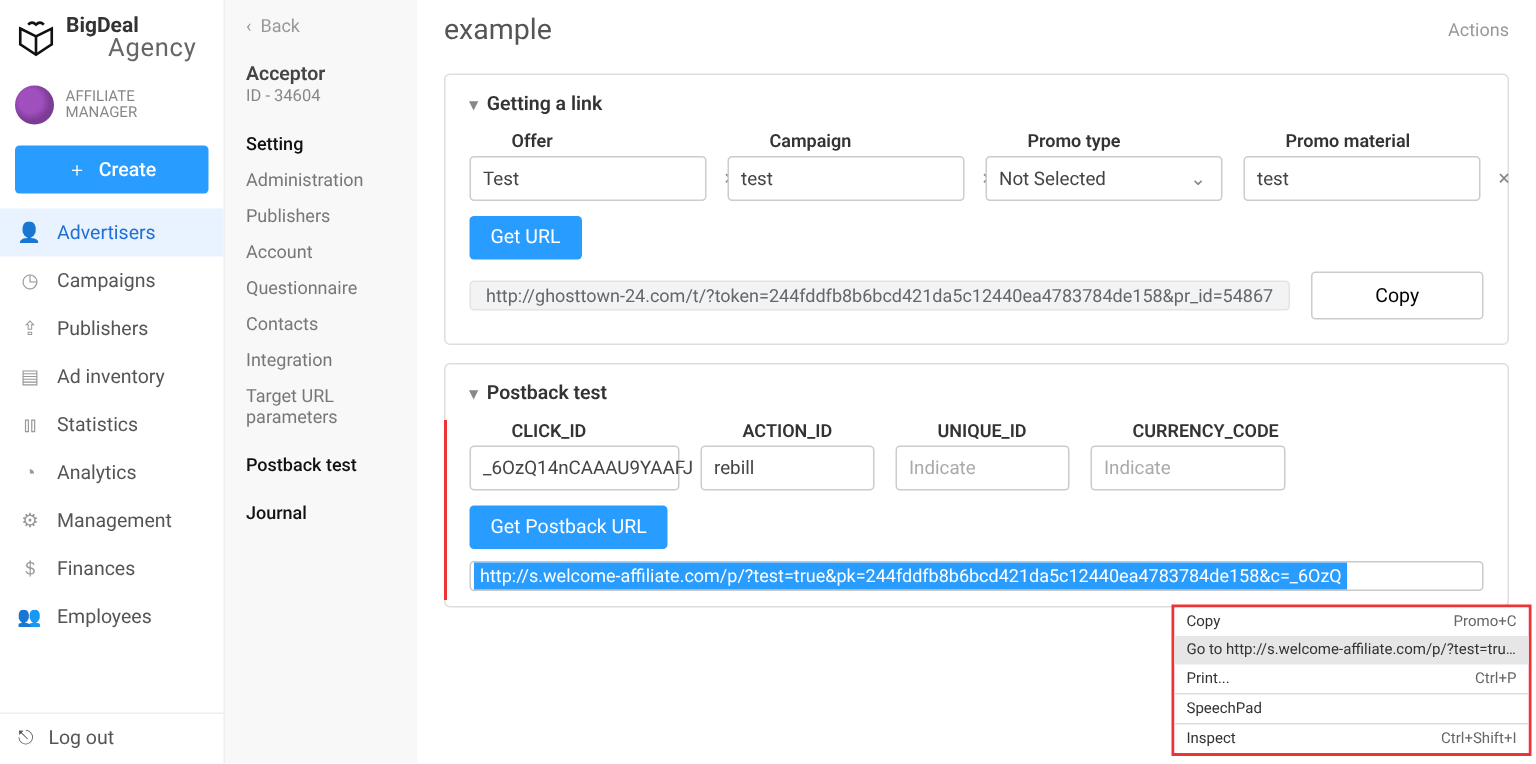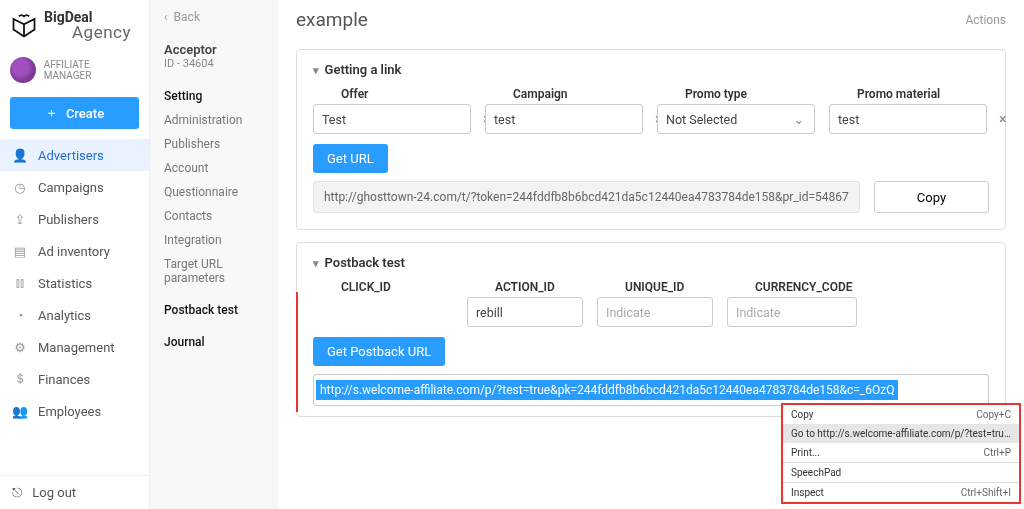--- a/index.html
+++ b/index.html
@@ -50,21 +50,21 @@
   .row { display:flex; gap:14px; margin-bottom:10px; }
   .fld { display:flex; flex-direction:column; gap:3px; }
   .fld label { font-size:12px; font-weight:600; color:#333;margin-left:28px; }
   .inp { border:1px solid #ccc; border-radius:3px; height:30px; display:flex; align-items:center; justify-content:space-between; padding:0 8px; background:#fff; font-size:12.5px; color:#444; }
   .inp input { border:none; outline:none; flex:1; font-size:12.5px; background:transparent; color:#444; }
   .inp input::placeholder { color:#aaa; }
   .clr { color:#888; cursor:pointer; padding:0 2px; font-size:14px; }
   .chev { color:#888; cursor:pointer; padding:0 2px; }
   .blue-btn { background:#299dff; color:#fff; border:none; border-radius:3px; padding:7px 14px; font-size:13px; cursor:pointer; margin-bottom:8px; }
   .urlrow { display:flex; gap:14px; align-items:center; }
-  .urlbox { flex:1; background:#f2f3f4; border:1px solid #e3e3e3; border-radius:3px; height:32px; display:flex; align-items:center; padding:0 10px; font-size:12px; color:#666; overflow:hidden; white-space:nowrap; }
+  .urlbox { flex:1; background:#f2f3f4; border:1px solid #e3e3e3; border-radius:3px; height:20px; display:flex; align-items:center; padding:0 10px; font-size:12px; color:#666; overflow:hidden; white-space:nowrap; }
   .copy-btn { width:115px; height:32px; border:1px solid #ccc; background:#fff; border-radius:3px; font-size:13px; cursor:pointer; }
 
   .highlight-box { position:relative; }
   .selected-url { background:#299dff; color:#fff; padding:3px 4px; display:inline-block; overflow:hidden; white-space:nowrap; }
 
   
   .ctx-wrap { position:absolute; right:3px; bottom:5px; border:2px solid #e33; width:240px; padding:0; background:#fff; }
   .ctx { background:#fff; font-size:10px; color:#333; }
   .ctx-item { padding:4px 8px; display:flex; justify-content:space-between; cursor:default; }
   .ctx-item.hl { background:#e6e6e6; }
@@ -214,20 +214,23 @@
     </div>
 
     <div class="panel highlight-box" style="padding-bottom:10px">
       <div class="sect-title">
           <span class="tri"></span>
           <span>Postback test</span>
         </div>
       <div class="row">
         <div class="fld" style="width:140px">
           <label>CLICK_ID</label>
+          <div class="inp">
+              <input value="_6OzQ14nCAAAU9YAAFJ" style="">
+            </div>
         </div>
         <div class="fld" style="width:116px">
           <label>ACTION_ID</label>
           <div class="inp">
               <input value="rebill" style="">
               <span class="clr">×</span>
             </div>
         </div>
         <div class="fld" style="width:116px">
           <label>UNIQUE_ID</label>
@@ -248,21 +251,21 @@
           <span class="selected-url">http://s.welcome-affiliate.com/p/?test=true&amp;pk=244fddfb8b6bcd421da5c12440ea4783784de158&amp;c=_6OzQ</span>
         </div>
       </div>
       <div class="leftbar-red"></div>
     </div>
 
     <div class="ctx-wrap">
       <div class="ctx">
         <div class="ctx-item">
             <span>Copy</span>
-            <span class="k">Copy+C</span>
+            <span class="k">Promo+C</span>
           </div>
         <div class="ctx-item hl">
             <span style="overflow:hidden;text-overflow:ellipsis;white-space:nowrap;max-width:220px">Go to http://s.welcome-affiliate.com/p/?test=true&amp;pk=...</span>
           </div>
         <div class="ctx-item">
             <span>Print...</span>
             <span class="k">Ctrl+P</span>
           </div>
         <div class="ctx-sep"></div>
         <div class="ctx-item">

